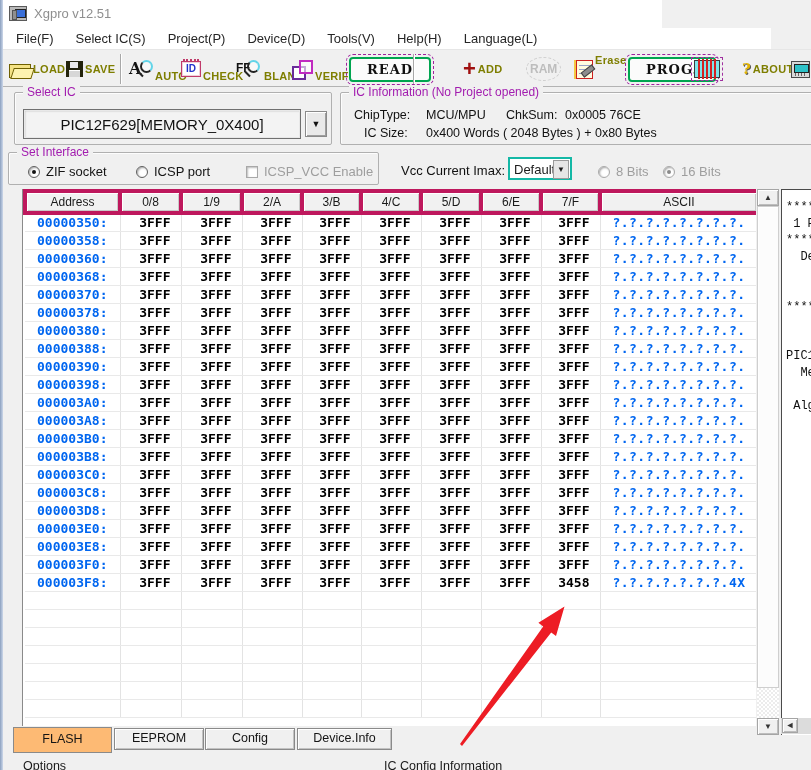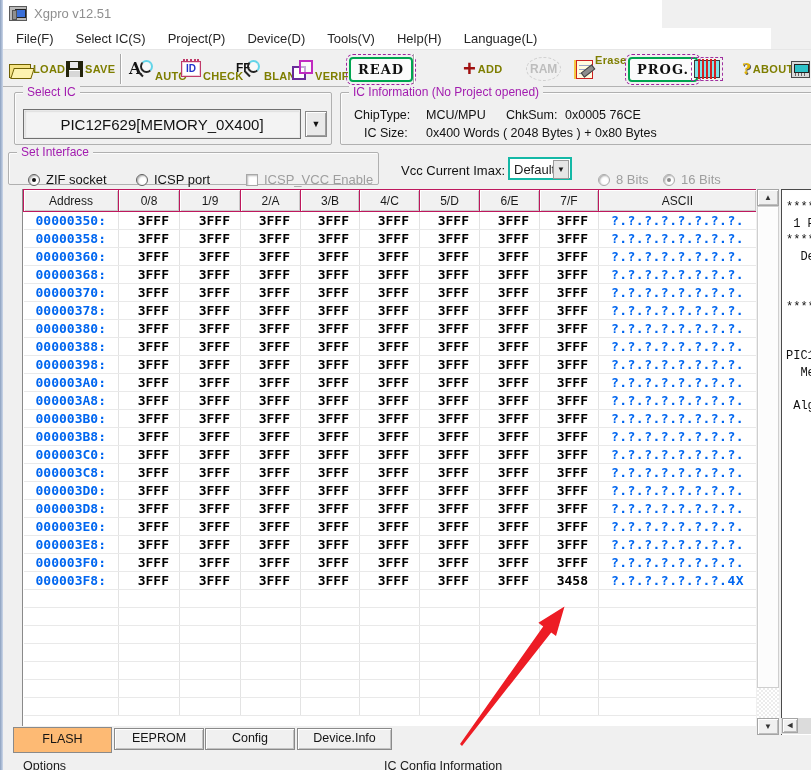--- a/index.html
+++ b/index.html
@@ -69,21 +69,21 @@
   .ic-plus { font:bold 22px "Liberation Sans",sans-serif; color:#a01010; line-height:20px; }
   .ram-wrap { font:bold 12px "Liberation Sans",sans-serif; color:#bdbdbd; border:1px dashed #cfcfcf;
     border-radius:50%; padding:4px 3px; }
   .ic-erase { width:17px; height:19px; background:#fffbe0; border:1px solid #cc2020; position:relative;
     box-shadow:-2px 0 0 #f4c842; }
   .ic-erase::before { content:''; position:absolute; left:2px; top:4px; width:11px; height:1px;
     background:#9aa4c8; box-shadow:0 4px 0 #9aa4c8, 0 8px 0 #9aa4c8; }
   .ic-erase::after { content:''; position:absolute; left:4px; top:7px; width:12px; height:4px;
     background:#8d8d8d; border:1px solid #444; transform:rotate(-38deg); }
   .prog-btn { border:2px solid #00a550; border-radius:4px; background:#fbfbfb;
-    font:bold 13px "DejaVu Serif",serif; color:#111; padding:3px 7px;
+    font:bold 13px "DejaVu Serif",serif; color:#111; padding:3px 16px;
     outline:1px dashed #a020a0; outline-offset:2px; letter-spacing:1px; }
   .ic-chip { width:26px; height:18px; background:#7de4ea; border:1px solid #3a3a3a; position:relative;
     outline:1px dashed #a030a0; outline-offset:2px; }
   .ic-chip::before { content:''; position:absolute; left:3px; top:-2px; width:2px; height:20px;
     background:#d42020; box-shadow:4px 0 0 #d42020, 8px 0 0 #d42020, 12px 0 0 #d42020, 16px 0 0 #d42020; }
   .ic-question { font:bold 15px "DejaVu Serif",serif; color:#e2b400; text-shadow:1px 1px 0 #5a5a5a; }
   .ic-dev { width:19px; height:17px; background:#d9d9d9; border:1px solid #4a4a4a; position:relative; }
   .ic-dev::before { content:''; position:absolute; left:2px; top:2px; width:13px; height:7px;
     background:#2ec2c8; border:1px solid #222; }
   .ic-dev::after { content:''; position:absolute; left:3px; top:11px; width:10px; height:3px;
@@ -111,34 +111,34 @@
     background:#fff; border:1px solid #5e5e5e; position:relative; vertical-align:-2px;
     box-shadow:inset 1px 1px 2px #aaa; }
   .radio.checked::after { content:''; position:absolute; left:3px; top:3px; width:4px; height:4px;
     border-radius:50%; background:#141414; }
   .checkbox { display:inline-block; width:12px; height:12px; background:#fff;
     border:1px solid #9a9a9a; vertical-align:-2px; box-shadow:inset 1px 1px 2px #bbb; }
   .ctl-label { font-size:13px; color:#141414; margin-left:6px; }
   .disabled .radio, .disabled .checkbox { border-color:#a8a8a8; }
   .disabled .radio.checked::after { background:#8a8a8a; }
   .disabled .ctl-label { color:#9e9e9e; }
-  .ctl { position:absolute; white-space:nowrap;margin-top:8px; }
+  .ctl { position:absolute; white-space:nowrap; }
 
   .vcc-combo { position:absolute; left:508px; top:157px; width:64px; height:23px;
     background:#fff; border:2px solid #14b8a6; font-size:13px; }
   .vcc-combo .val { position:absolute; left:4px; top:3px; }
   .vcc-combo .btn { position:absolute; right:1px; top:1px; width:16px; height:19px;
     background:#e6e6e6; border:1px solid #9a9a9a; font-size:8px; text-align:center; line-height:18px; }
 
   
   .hex-wrap { position:absolute; left:22px; top:189px; width:734px; height:537px;
     background:#fff; overflow:hidden; border-left:1px solid #8a8a8a; }
   table.hex { border-collapse:collapse; table-layout:fixed; width:733px; }
   table.hex th { height:22px; background:#f1f1f1; font-weight:normal; font-size:12px; color:#1a1a1a;
-    border:1px solid #be185d; box-shadow:inset 1px 1px 0 #ffffff, inset -1px -1px 0 #c9c9c9; }
+    border:4px solid #be185d; box-shadow:inset 1px 1px 0 #ffffff, inset -1px -1px 0 #c9c9c9; }
   table.hex td { height:18px; border-right:1px solid #e3e3e3; border-bottom:1px solid #e9e9e9;
     font:bold 13px "DejaVu Sans Mono",monospace; white-space:nowrap; overflow:hidden; }
   td.addr { color:#0066f0; text-align:center; }
   td.val { color:#000; text-align:right; padding-right:10px; }
   td.ascii { color:#0066f0; text-align:center; font-size:12.5px; letter-spacing:0.5px; }
 
   
   .vscroll { position:absolute; left:757px; top:189px; width:22px; height:546px; }
   .sb-btn { position:absolute; left:0; width:22px; height:17px; background:#f0f0f0;
     border:1px solid #a5a5a5; box-shadow:inset 1px 1px 0 #fff, inset -1px -1px 0 #bdbdbd;
@@ -410,20 +410,32 @@
           <td class="val">3FFF</td>
           <td class="val">3FFF</td>
           <td class="val">3FFF</td>
           <td class="val">3FFF</td>
           <td class="val">3FFF</td>
           <td class="val">3FFF</td>
           <td class="val">3FFF</td>
           <td class="ascii">?.?.?.?.?.?.?.?.</td>
         </tr>
         <tr>
+          <td class="addr">00000390:</td>
+          <td class="val">3FFF</td>
+          <td class="val">3FFF</td>
+          <td class="val">3FFF</td>
+          <td class="val">3FFF</td>
+          <td class="val">3FFF</td>
+          <td class="val">3FFF</td>
+          <td class="val">3FFF</td>
+          <td class="val">3FFF</td>
+          <td class="ascii">?.?.?.?.?.?.?.?.</td>
+        </tr>
+        <tr>
           <td class="addr">00000398:</td>
           <td class="val">3FFF</td>
           <td class="val">3FFF</td>
           <td class="val">3FFF</td>
           <td class="val">3FFF</td>
           <td class="val">3FFF</td>
           <td class="val">3FFF</td>
           <td class="val">3FFF</td>
           <td class="val">3FFF</td>
           <td class="ascii">?.?.?.?.?.?.?.?.</td>
@@ -483,32 +495,20 @@
           <td class="val">3FFF</td>
           <td class="val">3FFF</td>
           <td class="val">3FFF</td>
           <td class="val">3FFF</td>
           <td class="val">3FFF</td>
           <td class="val">3FFF</td>
           <td class="ascii">?.?.?.?.?.?.?.?.</td>
         </tr>
         <tr>
           <td class="addr">000003C8:</td>
-          <td class="val">3FFF</td>
-          <td class="val">3FFF</td>
-          <td class="val">3FFF</td>
-          <td class="val">3FFF</td>
-          <td class="val">3FFF</td>
-          <td class="val">3FFF</td>
-          <td class="val">3FFF</td>
-          <td class="val">3FFF</td>
-          <td class="ascii">?.?.?.?.?.?.?.?.</td>
-        </tr>
-        <tr>
-          <td class="addr">000003D0:</td>
           <td class="val">3FFF</td>
           <td class="val">3FFF</td>
           <td class="val">3FFF</td>
           <td class="val">3FFF</td>
           <td class="val">3FFF</td>
           <td class="val">3FFF</td>
           <td class="val">3FFF</td>
           <td class="val">3FFF</td>
           <td class="ascii">?.?.?.?.?.?.?.?.</td>
         </tr>

